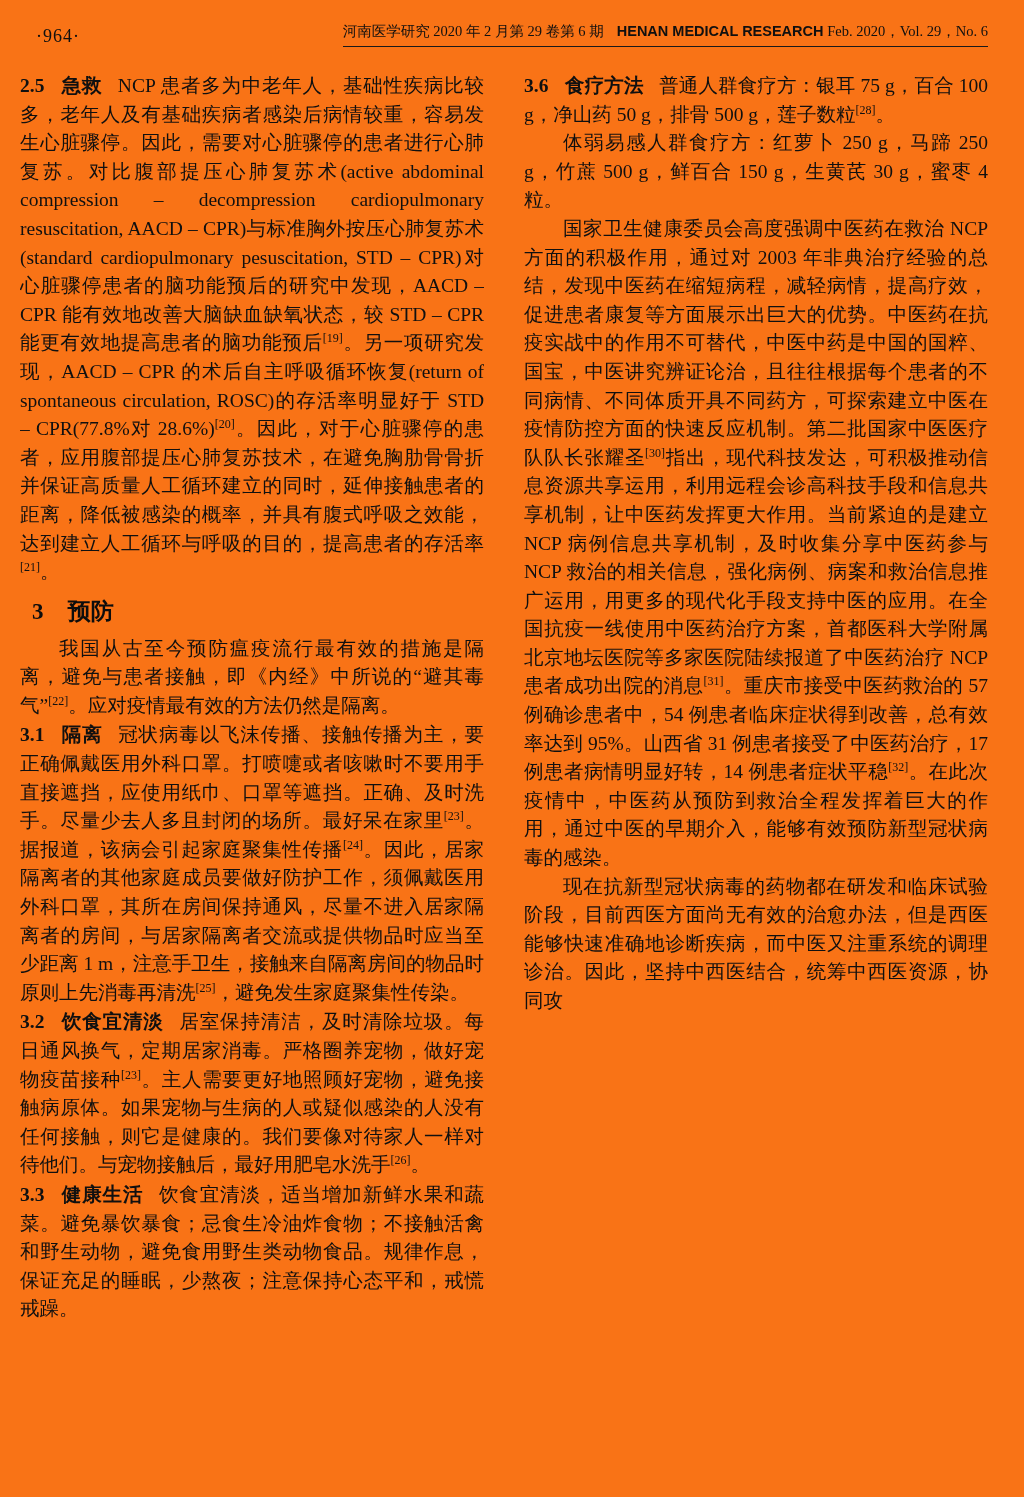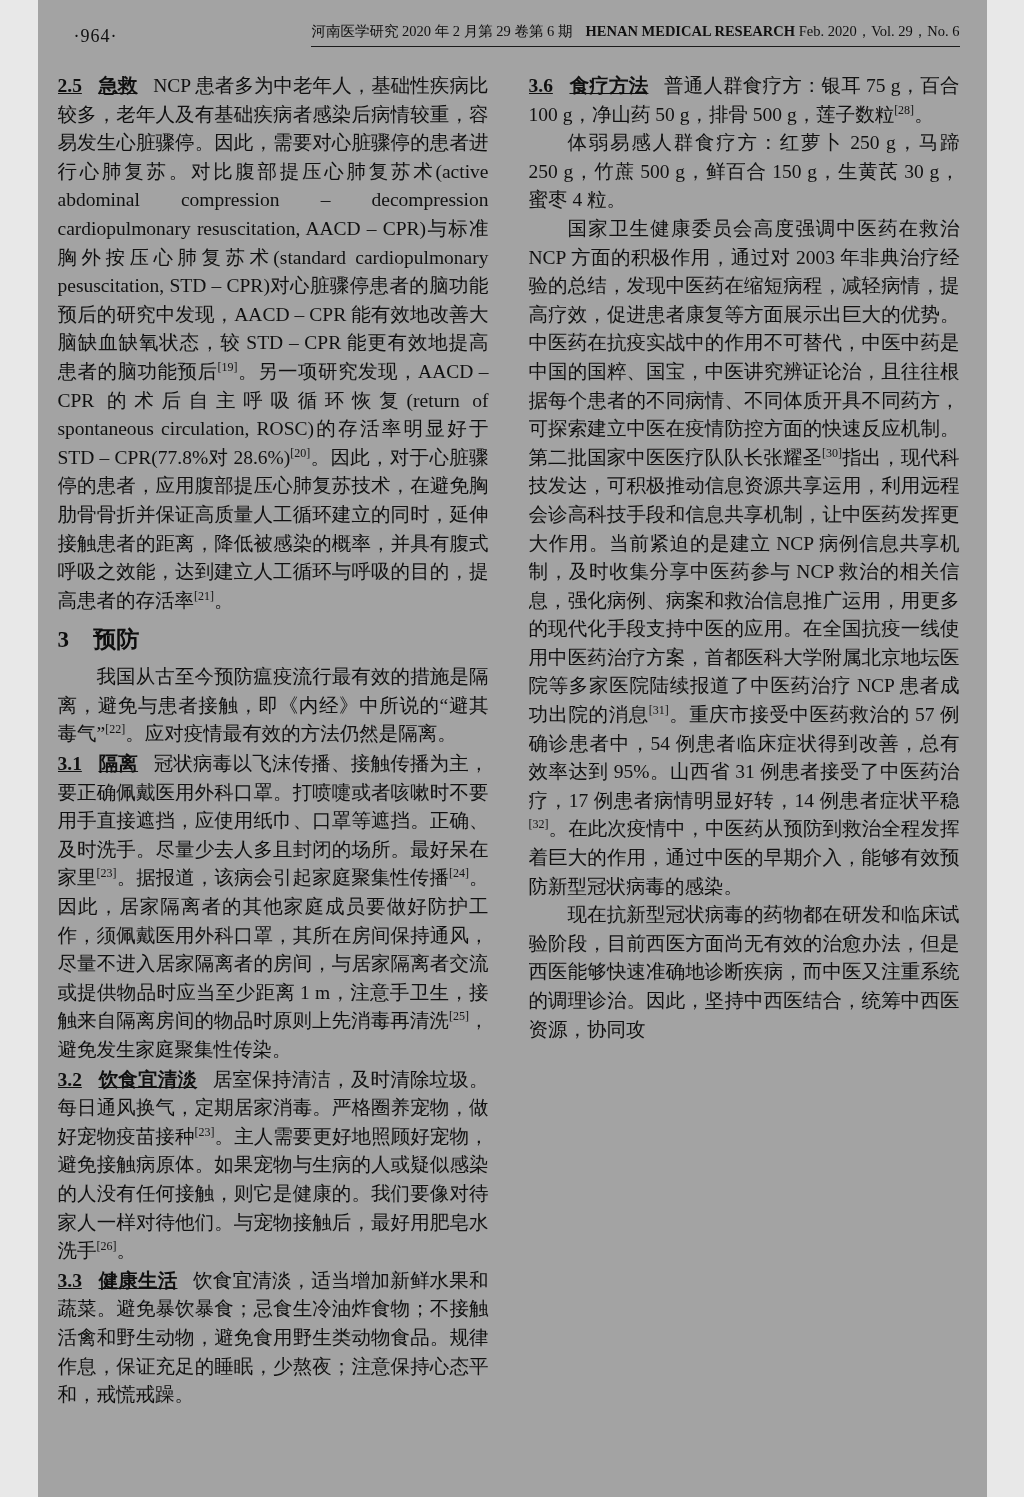--- a/index.html
+++ b/index.html
@@ -1,48 +1,48 @@
 <!DOCTYPE html>
 <html><head>
 <meta charset="utf-8">
 <style>
   html,body { margin:0; padding:0; background:#e8e8e8; }
   .page {
     position:relative; box-sizing:border-box;
-    width:949px; height:1497px;
-    margin:0 auto; background:#a3a3a3; color:#101010;
+    width:1024px; height:1497px;
+    margin:0 auto; background:#f97316; color:#101010;
     font-family:"Liberation Serif","DejaVu Serif",serif;
-    padding:22px 27px 0 20px; overflow:hidden;
+    padding:22px 36px 0 20px; overflow:hidden;
   }
   .hdr { display:flex; align-items:flex-end; }
   .pageno { font-size:18px; margin-left:16px; letter-spacing:1px; white-space:nowrap; }
   .jline {
     margin-left:auto; text-align:right; white-space:nowrap;
     font-size:14.5px; padding-bottom:5px;
     border-bottom:1.6px solid #1a1a1a;
   }
   .jline .sep { display:inline-block; width:0.9em; }
-  .jline .en-bold { font-weight:bold; font-family:Liberation Serif, serif;margin-top:27px; }
+  .jline .en-bold { font-weight:bold; font-family:Liberation Sans, sans-serif;margin-top:27px; }
   .body { display:flex; gap:40px; margin-top:24px; }
   .col {
     width:472px; text-align:justify;
     font-size:19.5px; line-height:28.6px;
     overflow:hidden;
   }
   p.para { margin:0; padding:0; }
   p.indent { text-indent:2em; }
   .sub-head {
     font-family:"Liberation Sans","DejaVu Sans",sans-serif;
-    font-weight:bold; margin-right:0.8em; white-space:nowrap;text-decoration:underline;
+    font-weight:bold; margin-right:0.8em; white-space:nowrap;
   }
   .sub-head .sub-no { margin-right:0.85em; font-family:"Liberation Serif","DejaVu Serif",serif; }
   h2.sec-h {
     font-family:"Liberation Sans","DejaVu Sans",sans-serif;
     font-size:23px; font-weight:bold; color:#0d0d0d;
-    margin:9px 0 8px 0; line-height:30px; text-align:left;
+    margin:9px 0 8px 12px; line-height:30px; text-align:left;
   }
   h2.sec-h .sec-no { margin-right:1.05em; font-family:"Liberation Serif","DejaVu Serif",serif; }
   sup.ref { font-size:12px; line-height:0; vertical-align:super; letter-spacing:0; }
 </style>
 </head>
 <body>
 
 <div class="page">
   <header class="hdr">
     <span class="pageno">·964·</span>

